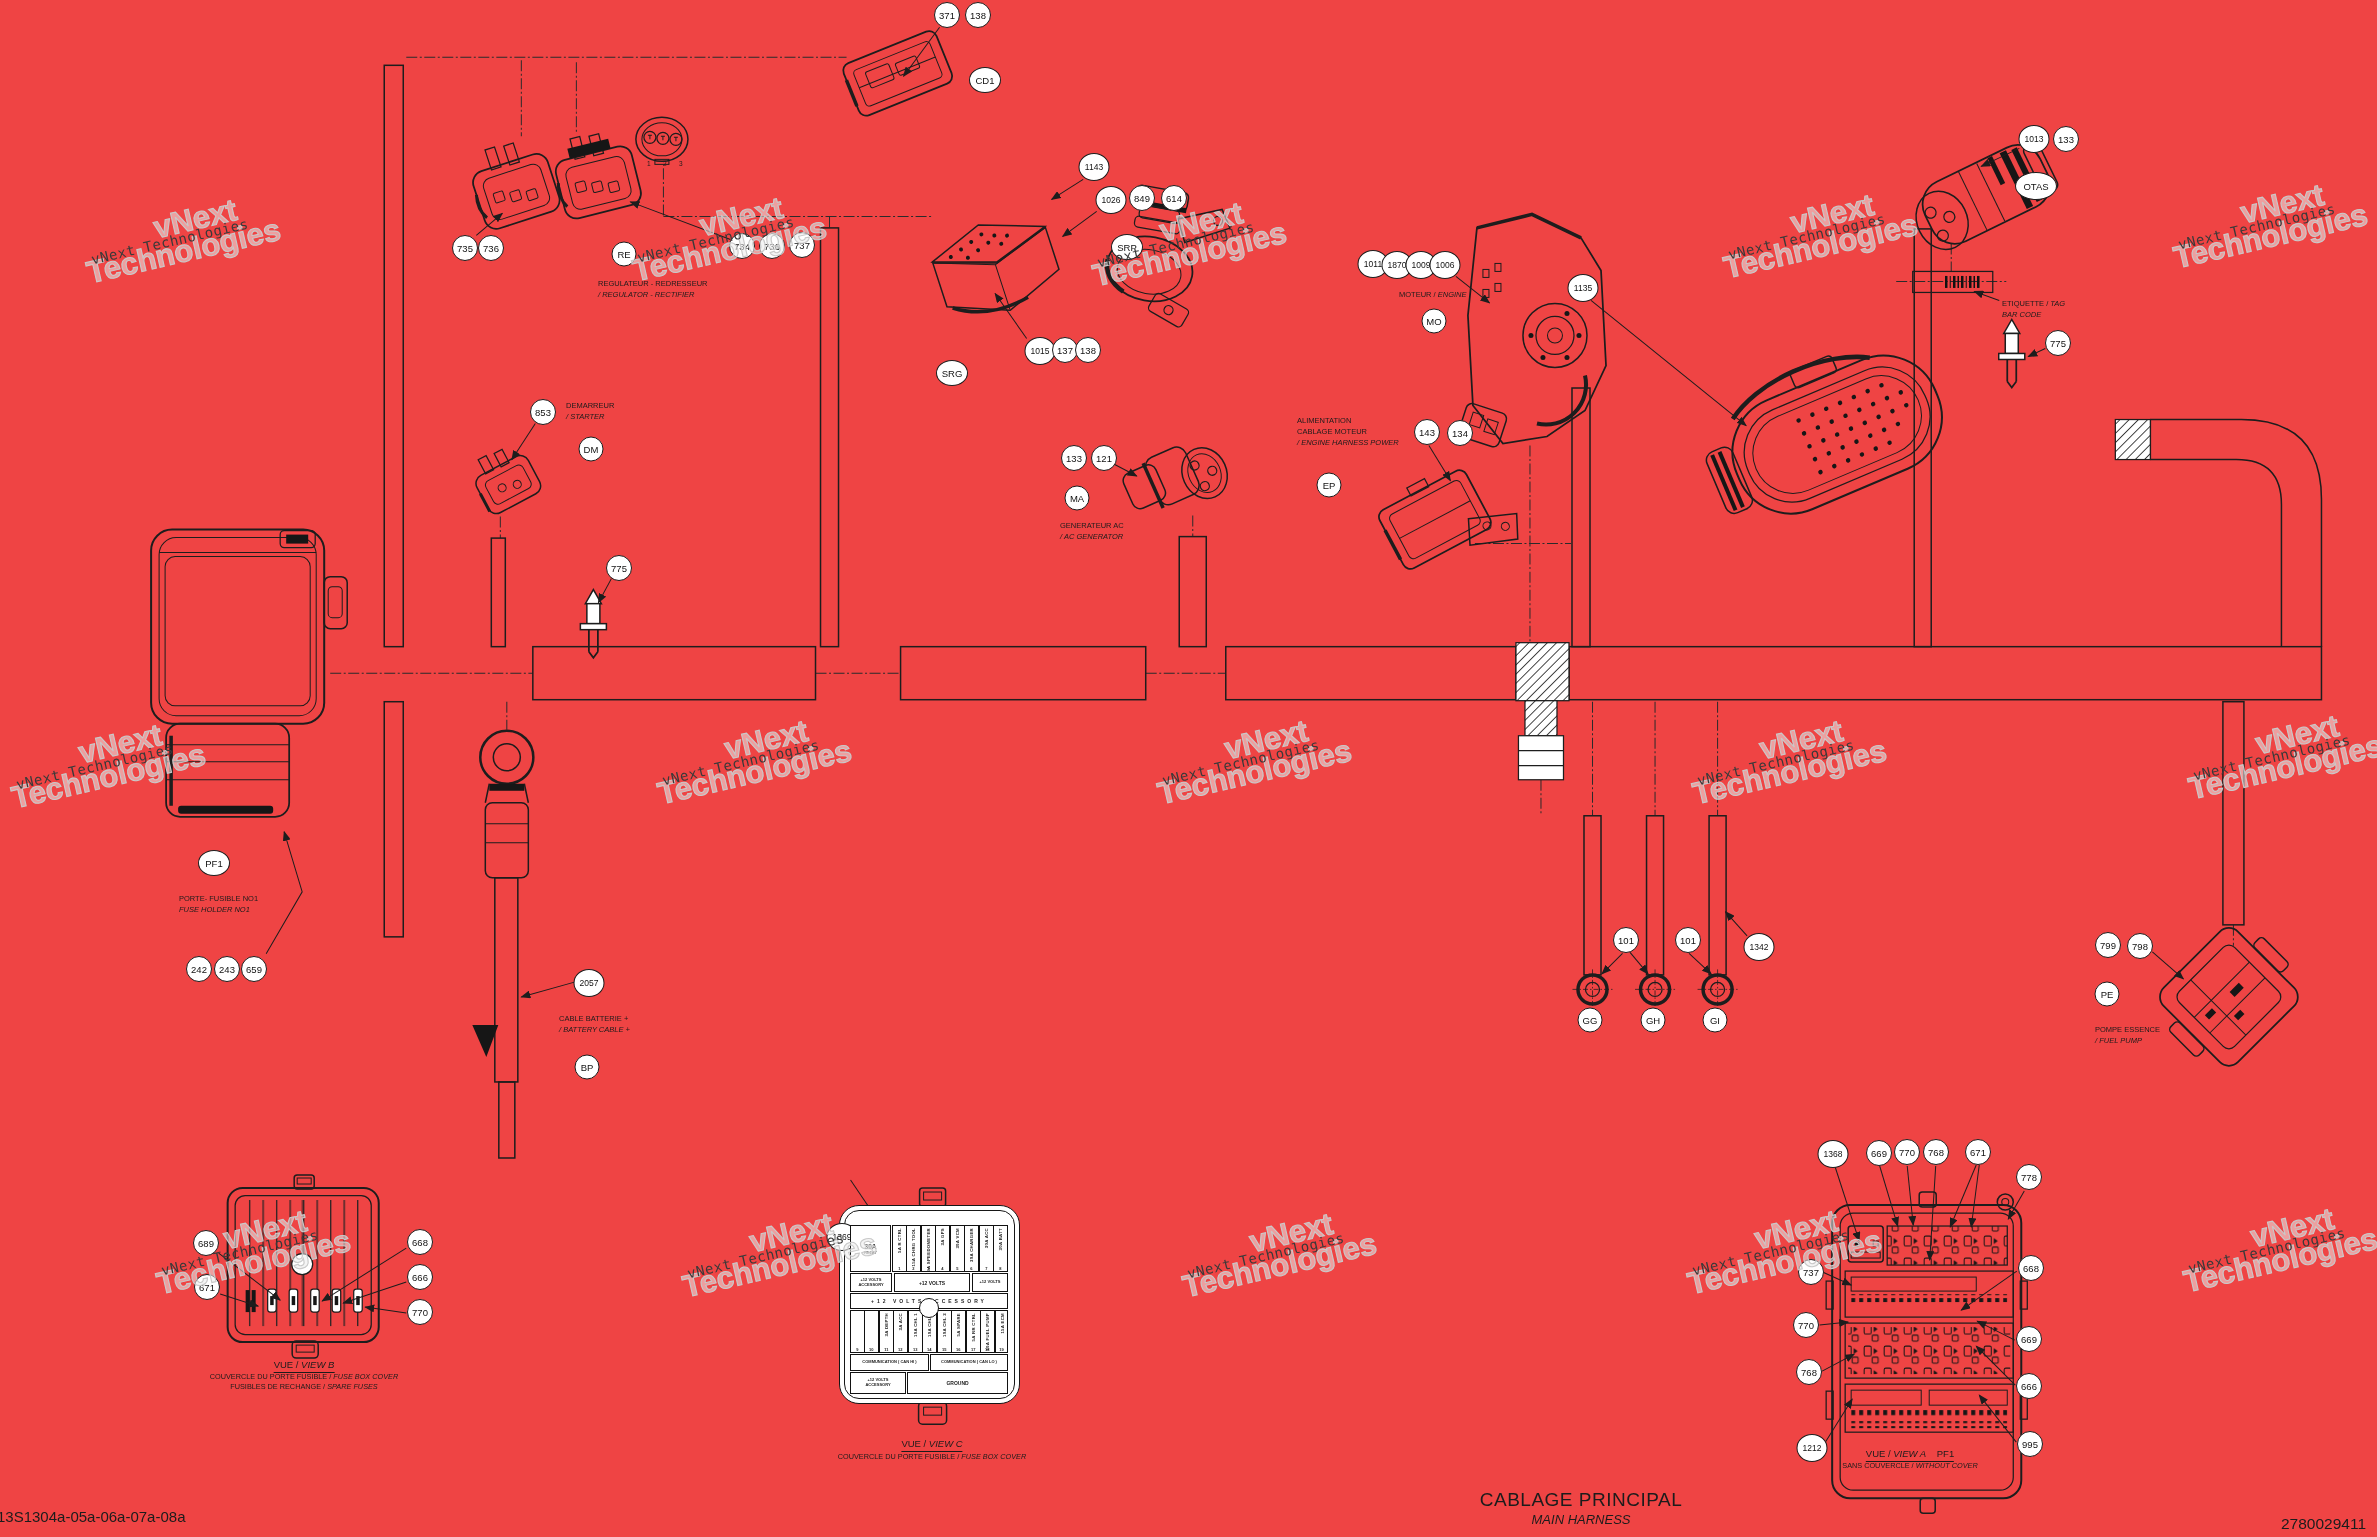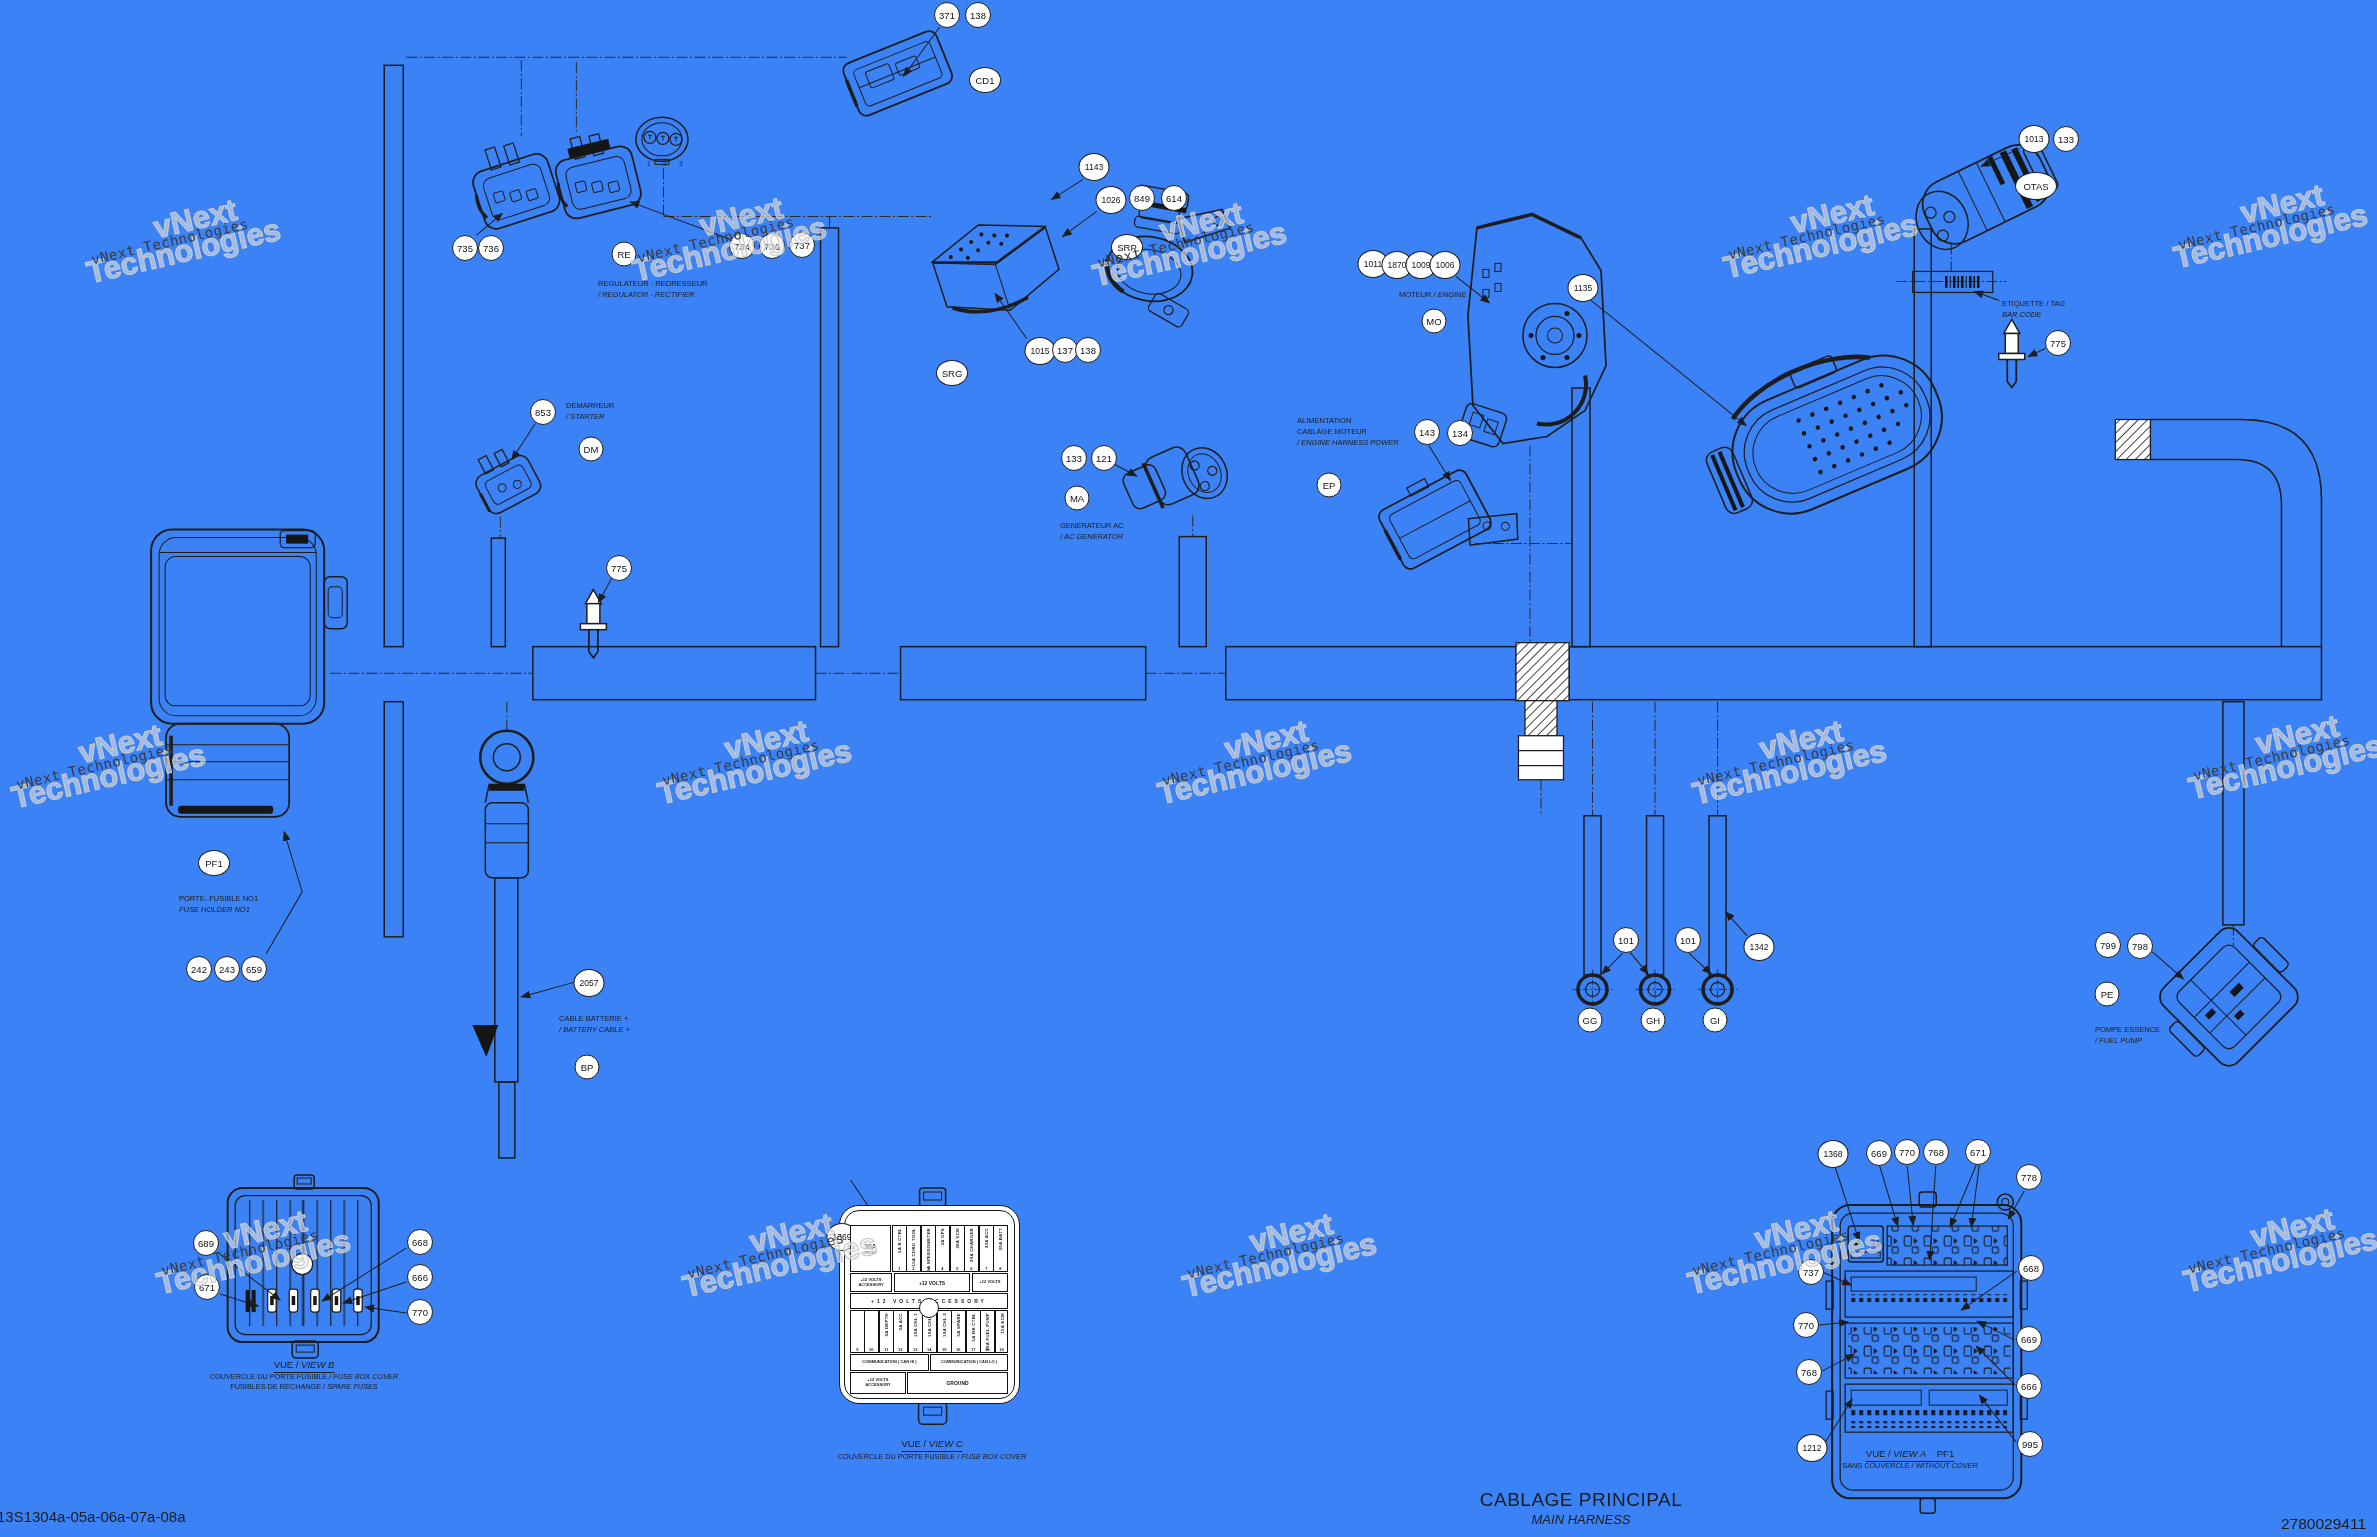--- a/index.html
+++ b/index.html
@@ -1,16 +1,16 @@
 <!DOCTYPE html>
 <html style="font-size:8px"><head>
 <meta charset="utf-8">
 <style>
   html,body{margin:0;padding:0;background:#fff;}
-  #canvas{position:relative;width:2377px;height:1538px;background:#3b82f6;overflow:hidden;
+  #canvas{position:relative;width:2377px;height:1538px;background:#ef4444;overflow:hidden;
           font-family:"Liberation Sans",sans-serif;color:#1c1c1c;}
   svg{position:absolute;left:0;top:0;z-index:1;}
   
   .co,.rf{position:absolute;transform:translate(-50%,-50%);background:#fff;border:1.3px solid #1d1d1d;
           border-radius:50%;display:flex;align-items:center;justify-content:center;box-sizing:border-box;
           font-family:"Liberation Sans",sans-serif;color:#111;z-index:10;}
   .co{width:26px;height:26px;font-size:9.5px;}
   .co.w4{width:31px;height:28px;font-size:8.5px;}
   .rf{width:25px;height:25px;font-size:9.5px;}
   .rf.w3{width:32px;height:26px;}

